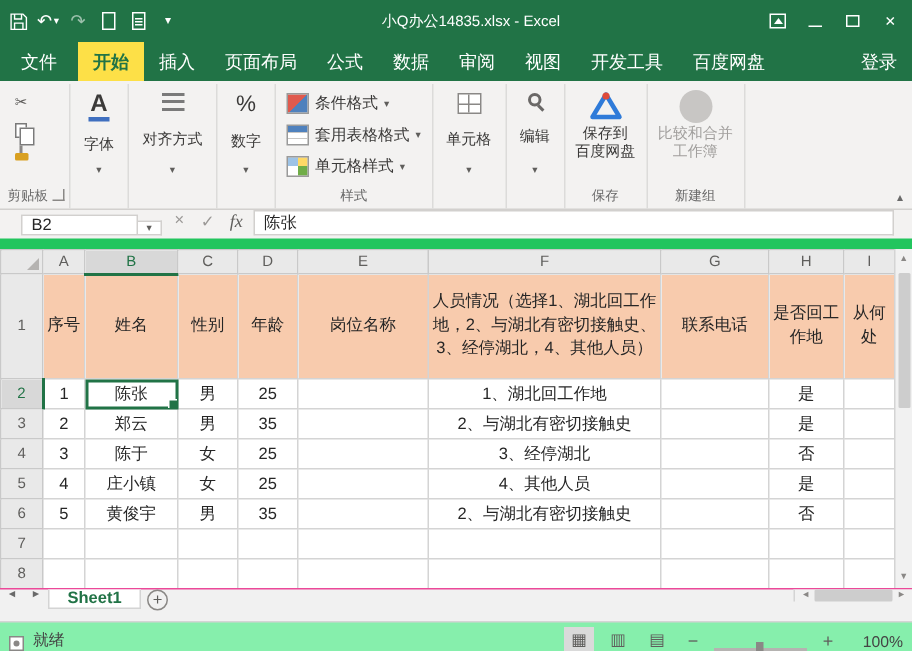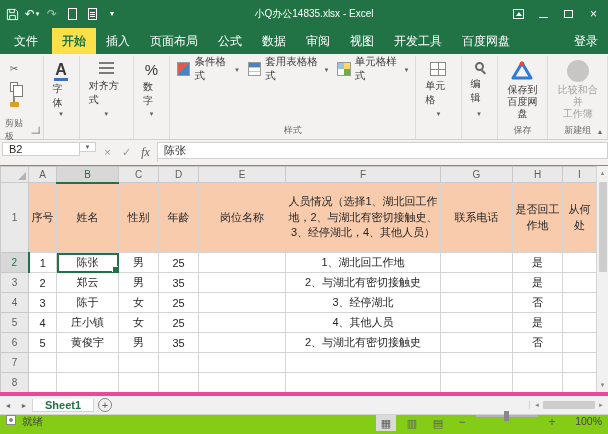--- a/index.html
+++ b/index.html
@@ -58,30 +58,30 @@
   .pct{font-size:15px;color:#3b3a39;line-height:1}
   .cf-ic{width:15px;height:14px;border:1px solid #9a9a9a;background:linear-gradient(135deg,#e05a4e 0 50%,#4f81bd 50% 100%)}
   .ft-ic{width:15px;height:14px;border:1px solid #9a9a9a;background:linear-gradient(#4f81bd 0 5px,#fff 5px 100%);position:relative}
   .ft-ic::after{content:"";position:absolute;inset:4px 0 0 0;background:repeating-linear-gradient(#c8c6c4 0 1px,transparent 1px 4px)}
   .cs-ic{width:15px;height:14px;border:1px solid #9a9a9a;background:conic-gradient(#ffd966 0 25%,#70ad47 25% 50%,#fff 50% 75%,#9dc3e6 75% 100%)}
   .cells-ic{width:16px;height:14px;border:1px solid #8a8886;background:
       linear-gradient(#8a8886 0 0) 0 50%/100% 1px no-repeat,
       linear-gradient(90deg,#8a8886 0 0) 50% 0/1px 100% no-repeat,#fff}
   .mag-ic{width:9px;height:9px;border:2px solid #6a6867;border-radius:50%;position:relative}
   .mag-ic::after{content:"";position:absolute;right:-4px;bottom:-4px;width:5px;height:2px;background:#6a6867;transform:rotate(45deg)}
-  .stackcol{display:flex;flex-direction:row;justify-content:flex-start;gap:1px;padding-top:2px}
+  .stackcol{display:flex;flex-direction:column;justify-content:flex-start;gap:1px;padding-top:2px}
   .stackbtn{display:flex;align-items:center;gap:4px;height:20px;padding:0 4px;font-size:10.5px;cursor:default}
   .netdisk-ic{width:24px;height:22px;position:relative}
   .netdisk-ic svg{display:block}
   .gray-circle{width:22px;height:22px;border-radius:50%;background:#c8c6c4}
   .dimtext{color:#a19f9d}
   .collapse-ribbon{position:absolute;right:6px;bottom:3px;font-size:8px;color:#696969;cursor:default}
 
   
-  .fbar{display:flex;align-items:flex-start;height:26px;background:#f3f2f1;border-bottom:1px solid #22c55e;padding:2px 0}
+  .fbar{display:flex;align-items:flex-end;height:26px;background:#f3f2f1;border-bottom:7px solid #22c55e;padding:2px 12px}
   .namebox{width:78px;background:#fff;border:1px solid #d2d0ce;display:flex;align-items:center;padding:0 6px;font-size:11px;margin-left:2px}
   .nb-caret{width:16px;display:flex;align-items:center;justify-content:center;background:#fff;border:1px solid #d2d0ce;border-left:none;color:#5f5e5c}
   .nb-caret .gly{font-size:7px}
   .fbtns{display:flex;align-items:center;border-right:1px solid #d2d0ce;padding:0 2px}
   .fbtn{width:19px;height:20px;display:flex;align-items:center;justify-content:center;font-size:11px;color:#9a9896;cursor:default}
   .fbtn.fx{color:#5f5e5c;font-style:italic;font-family:"Liberation Serif","DejaVu Serif",serif;font-size:12px}
   .ffield{flex:1;background:#fff;border:1px solid #d2d0ce;border-left:none;display:flex;align-items:center;padding:0 6px;font-size:11px}
 
   
   .gridarea{position:relative;height:226px;background:#fff;overflow:hidden}
@@ -99,32 +99,32 @@
   th.hl2{background:#d8d8d8;border-right:2px solid #217346;color:#217346}
   td.sel{position:relative;outline:2px solid #217346;outline-offset:-2px}
   td.sel::after{content:"";position:absolute;right:-1px;bottom:-1px;width:5px;height:5px;background:#217346;border:1px solid #fff}
   .vscroll{position:absolute;top:0;right:0;width:12px;height:100%;background:#f1f1f1;border-left:1px solid #d4d4d4;display:flex;flex-direction:column;align-items:center}
   .varrow{height:14px;display:flex;align-items:center;justify-content:center;width:100%}
   .varrow.bottom{margin-top:auto}
   .sgly{font-size:6px;color:#8a8886;line-height:1}
   .vthumb{width:8px;height:90px;background:#cdcdcd;border-radius:1px;margin-top:2px}
 
   
-  .tabbar{display:flex;align-items:center;height:22px;background:#f1f1f1;border-top:4px solid #ec4899;font-size:11px}
+  .tabbar{display:flex;align-items:flex-start;height:22px;background:#f1f1f1;border-top:1px solid #ec4899;font-size:11px}
   .navarr{width:16px;display:flex;align-items:center;justify-content:center}
   .navarr .sgly{font-size:7px;color:#696969}
   .stab{display:flex;align-items:center;padding:0 12px;background:#fff;border:1px solid #d4d4d4;border-top:none;color:#217346;font-weight:bold;cursor:default}
   .addsheet{width:22px;display:flex;align-items:center;justify-content:center;cursor:default}
   .addsheet span{width:14px;height:14px;border:1px solid #8a8886;border-radius:50%;color:#5f5e5c;font-size:11px;line-height:12px;text-align:center}
   .tfill{flex:1}
   .hscroll{display:flex;align-items:center;gap:3px;padding:0 4px;background:#f1f1f1;border-left:1px solid #d4d4d4}
   .hthumb{width:52px;height:8px;background:#cdcdcd;border-radius:1px}
 
   
-  .statusbar{display:flex;align-items:flex-start;height:20px;background:#84cc16;border-top:1px solid #d4d4d4;font-size:10.5px;color:#444;padding:0 6px;gap:6px}
+  .statusbar{display:flex;align-items:flex-end;height:20px;background:#86efac;border-top:1px solid #d4d4d4;font-size:10.5px;color:#444;padding:0 6px;gap:6px}
   .macro{width:10px;height:10px;border:1px solid #8a8886;background:#fff;position:relative}
   .macro::after{content:"";position:absolute;left:2px;top:2px;width:4px;height:4px;border-radius:50%;background:#8a8886}
   .sfill{flex:1}
   .viewbtn{width:20px;height:16px;display:flex;align-items:center;justify-content:center;font-size:11px;color:#5f5e5c;cursor:default}
   .viewbtn.active{background:#dadada}
   .zbtn{width:16px;display:flex;align-items:center;justify-content:center;color:#5f5e5c;font-size:12px;cursor:default}
   .ztrack{width:62px;height:2px;background:#b5b3b1;position:relative}
   .zthumb{position:absolute;left:28px;top:-4px;width:5px;height:10px;background:#8a8886}
   .zlabel{width:36px;text-align:right}
 </style>

